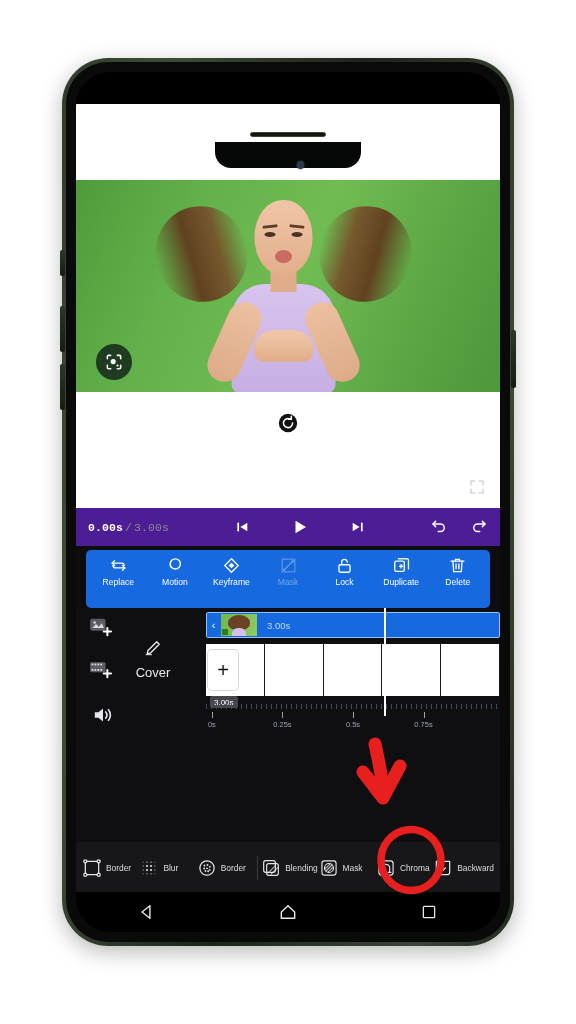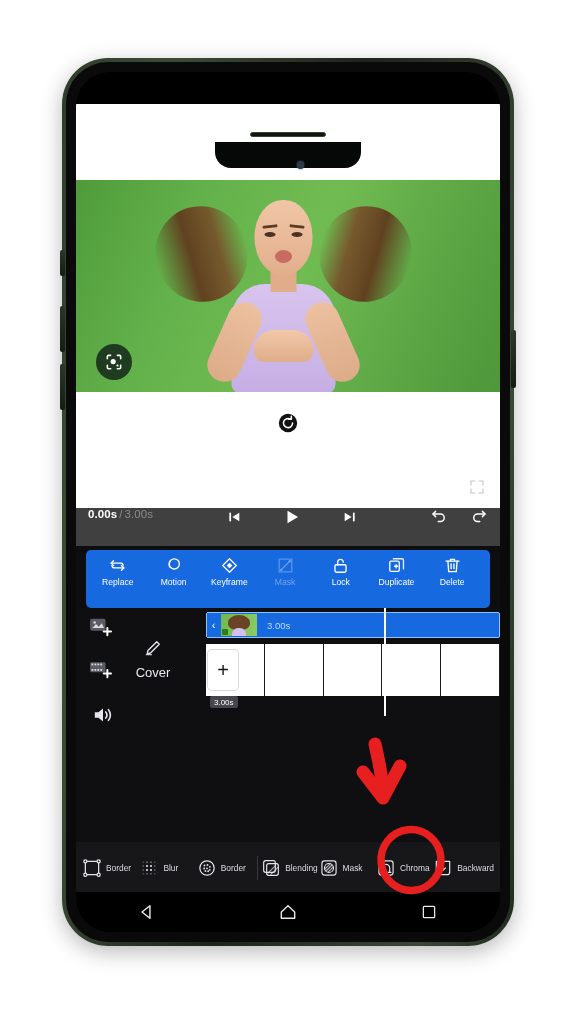--- a/index.html
+++ b/index.html
@@ -133,42 +133,43 @@
   }
   #rotate-button {
     position: absolute; left: 50%; top: 308px; transform: translateX(-50%);
     width: 22px; height: 22px;
   }
   #fullscreen-button { position: absolute; right: 14px; bottom: 12px; width: 18px; height: 18px; opacity: .3; }
 
   
   #transport {
     flex: none; height: 38px;
-    display: flex; align-items: flex-start;
+    display: flex; align-items: center;
     padding: 0 12px;
-    background: #404040;
+    background: #4c1d95;
     color: #fff;
+    font-family: Liberation Mono, monospace;
   }
   #time-readout { font-size: 11.5px; letter-spacing: .1px; }
   #time-readout .cur { color: #ffffff; font-weight: bold; }
   #time-readout .sep { color: #8a8a90; margin: 0 2px; }
   #time-readout .tot { color: #8a8a90; }
   #transport-center { flex: 1; display: flex; align-items: center; justify-content: center; gap: 40px; }
   #transport-right { display: flex; align-items: center; gap: 22px; }
   .tctl { width: 18px; height: 18px; display: flex; align-items: center; justify-content: center; }
 
   
   #context-toolbar {
     flex: none;
     margin: 4px 10px 0 10px;
     background: #1769e0;
     border-radius: 5px;
     height: 58px;
     display: flex; align-items: flex-start;
-    padding: 6px 10px 0 4px;
+    padding: 6px 4px 0 4px;
   }
   .ctx-item {
     flex: 1; display: flex; flex-direction: column; align-items: center; gap: 3px;
     color: #ffffff;
   }
   .ctx-item.disabled { color: #6fa4ea; }
   .ctx-icon { width: 19px; height: 19px; display: flex; align-items: center; justify-content: center; }
   .ctx-label { font-size: 8.6px; line-height: 9.5px; text-align: center; max-width: 42px; }
 
   
@@ -520,20 +521,31 @@
         <div id="media-row">
           <div class="media-cell"></div>
           <div class="media-cell"></div>
           <div class="media-cell"></div>
           <div class="media-cell"></div>
           <div class="media-cell"></div>
           <div id="add-media-button">+</div>
           <div id="media-duration-badge">3.00s</div>
         </div>
 
+        <div id="ruler">
+          <div id="tick-strip"></div>
+          <div class="major-tick" style="left:2%"></div>
+          <div class="major-tick" style="left:26%"></div>
+          <div class="major-tick" style="left:50%"></div>
+          <div class="major-tick" style="left:74%"></div>
+          <div class="tick-label" style="left:2%">0s</div>
+          <div class="tick-label" style="left:26%">0.25s</div>
+          <div class="tick-label" style="left:50%">0.5s</div>
+          <div class="tick-label" style="left:74%">0.75s</div>
+        </div>
 
         <div id="playhead"></div>
       </div>
     </div>
 
     <div id="effects-bar">
 
       <div class="eff-item">
         <span class="eff-icon">
           <svg width="20" height="20" viewBox="0 0 24 24" fill="none" stroke="#e4e4ea" stroke-width="1.5">

